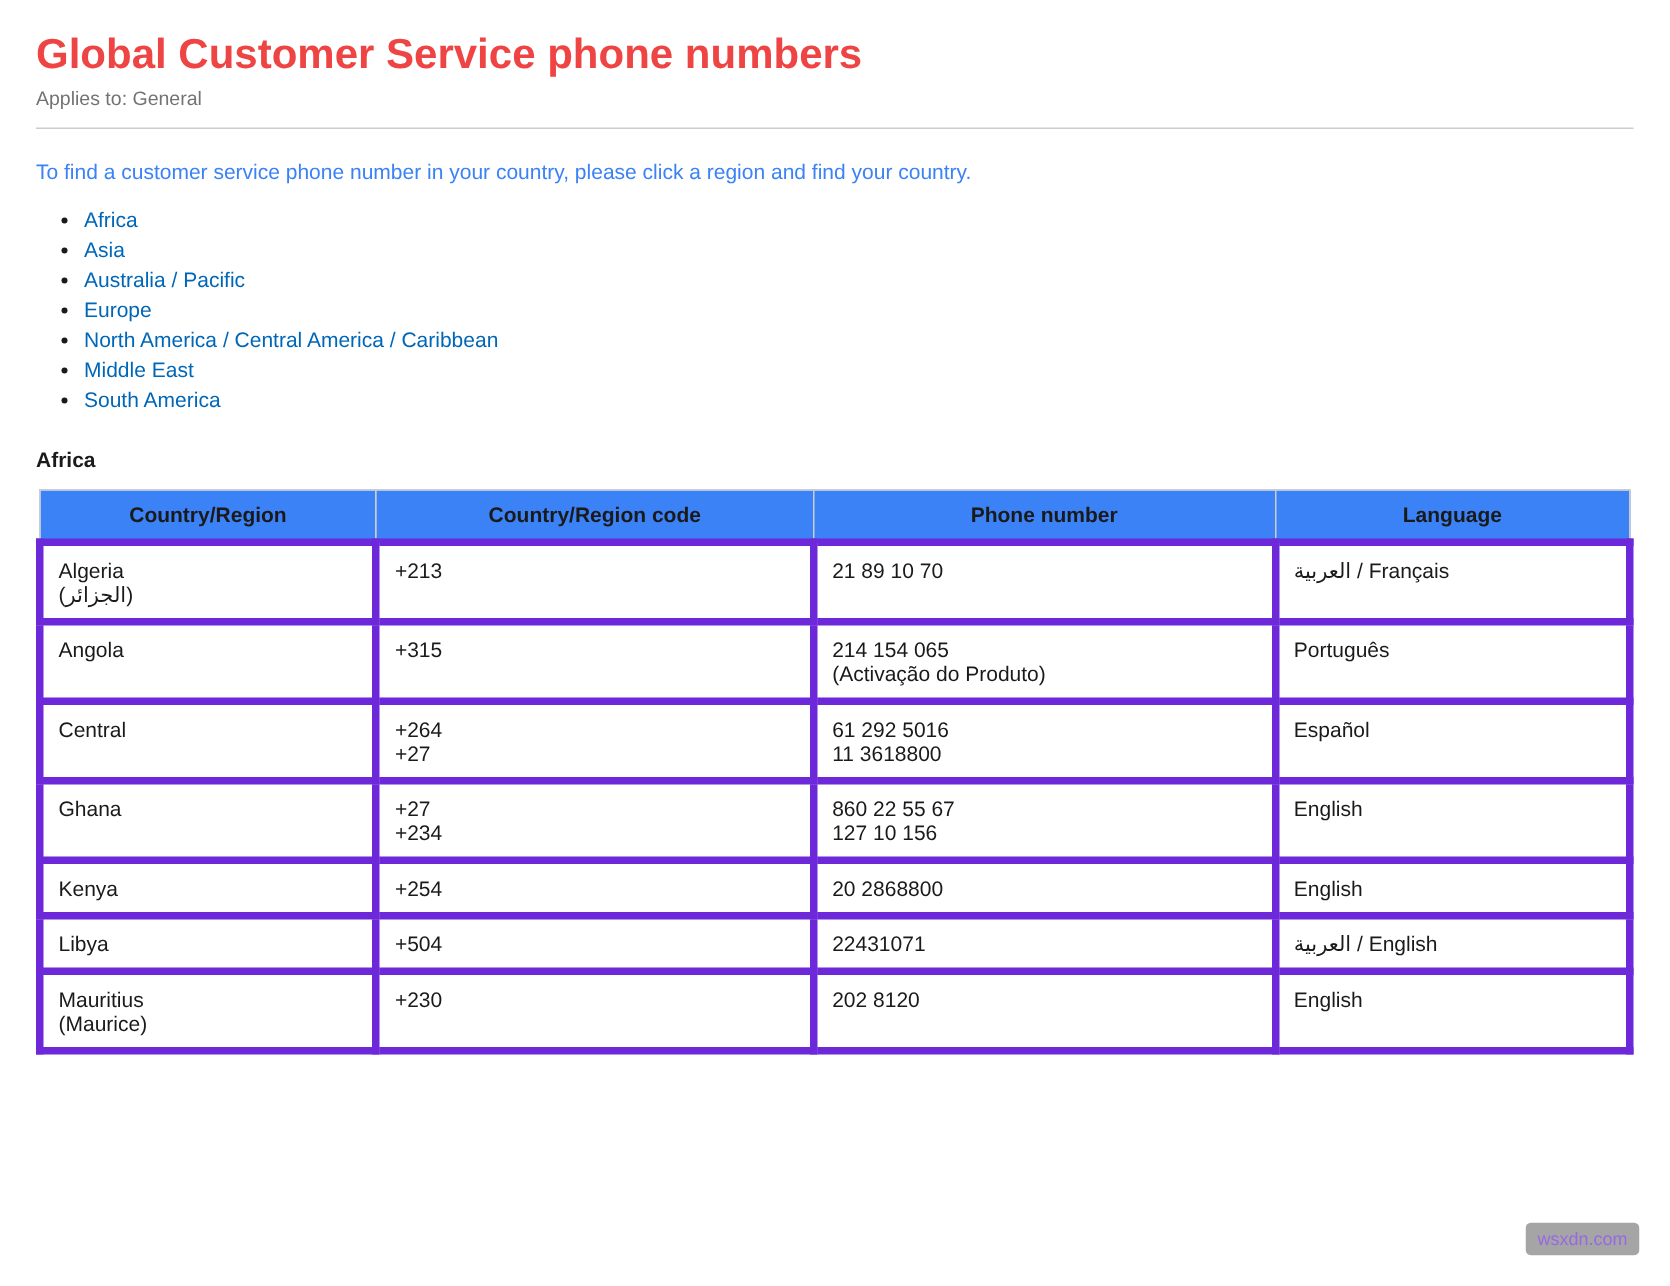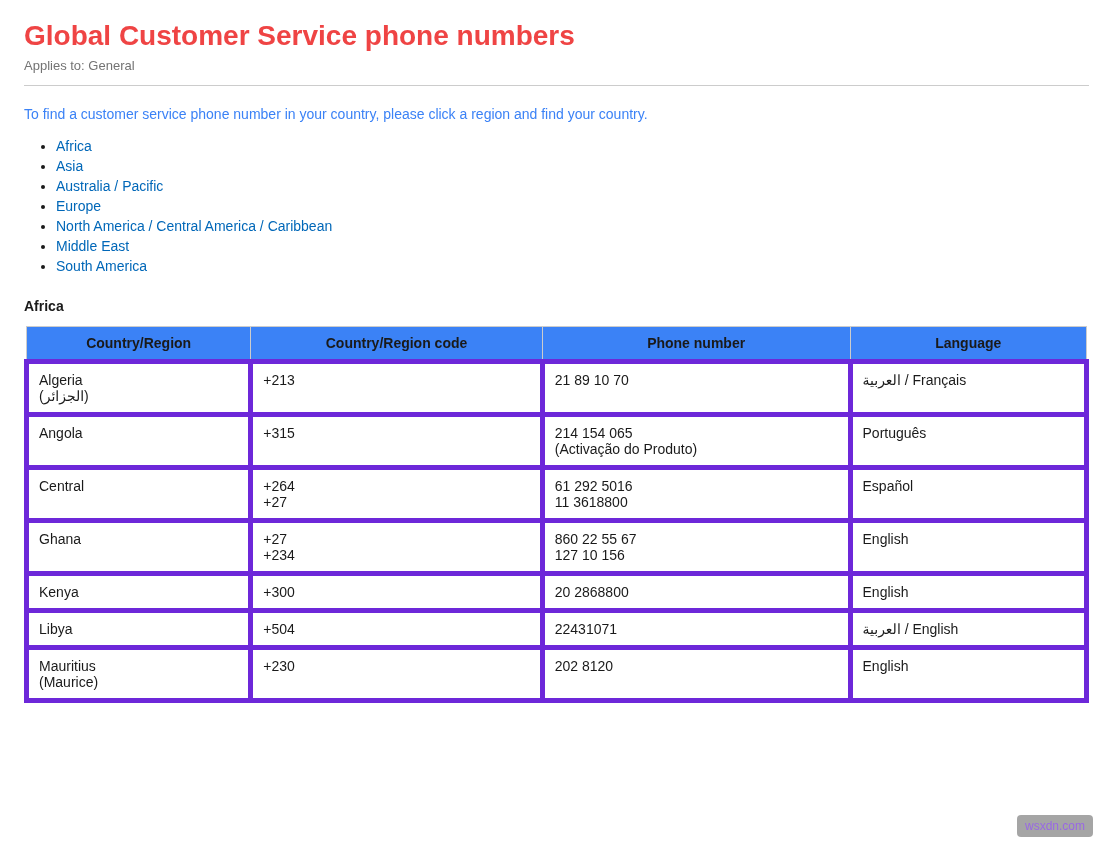--- a/index.html
+++ b/index.html
@@ -146,21 +146,21 @@
           <td>Español</td>
         </tr>
         <tr>
           <td>Ghana</td>
           <td>+27<br>+234</td>
           <td>860 22 55 67<br>127 10 156</td>
           <td>English</td>
         </tr>
         <tr>
           <td>Kenya</td>
-          <td>+300</td>
+          <td>+254</td>
           <td>20 2868800</td>
           <td>English</td>
         </tr>
         <tr>
           <td>Libya</td>
           <td>+504</td>
           <td>22431071</td>
           <td>العربية / English</td>
         </tr>
         <tr>

